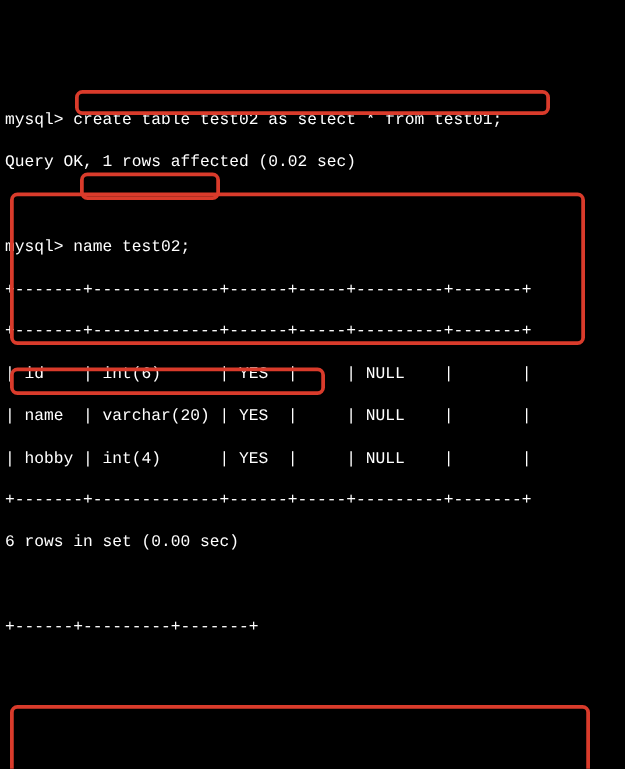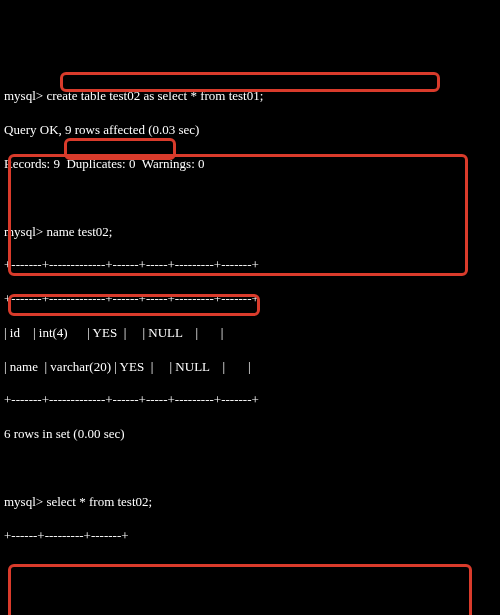--- a/index.html
+++ b/index.html
@@ -15,41 +15,40 @@
     padding: 4px;
     white-space: pre;
   }
   .term { position: relative; }
   .hl {
     position: absolute;
     border: 3px solid #d93b2b;
     border-radius: 6px;
     pointer-events: none;
   }
-  .line { white-space: pre; font-family: Liberation Serif, serif; }
+  .line { white-space: pre; }
 </style>
 </head>
 <body>
 
 
 
 <div class="term">
 <div class="line"><span>mysql&gt;</span><span> create table test02 as select * from test01;</span></div>
-<div class="line">Query OK, 9 rows affected (0.03 sec)</div>
-<div class="line">Records: 9  Duplicates: 0  Warnings: 0</div>
+<div class="line">Query OK, 1 rows affected (0.02 sec)</div>
 <div class="line"> </div>
 <div class="line"><span>mysql&gt;</span><span> name test02;</span></div>
 <div class="line">+-------+-------------+------+-----+---------+-------+</div>
 <div class="line">+-------+-------------+------+-----+---------+-------+</div>
-<div class="line">| id    | int(4)      | YES  |     | NULL    |       |</div>
+<div class="line">| id    | int(6)      | YES  |     | NULL    |       |</div>
 <div class="line">| name  | varchar(20) | YES  |     | NULL    |       |</div>
+<div class="line">| hobby | int(4)      | YES  |     | NULL    |       |</div>
 <div class="line">+-------+-------------+------+-----+---------+-------+</div>
 <div class="line">6 rows in set (0.00 sec)</div>
 <div class="line"> </div>
-<div class="line"><span>mysql&gt;</span><span> select * from test02;</span></div>
 <div class="line">+------+---------+-------+</div>
 
 
 
 
 
 
 
 
 

